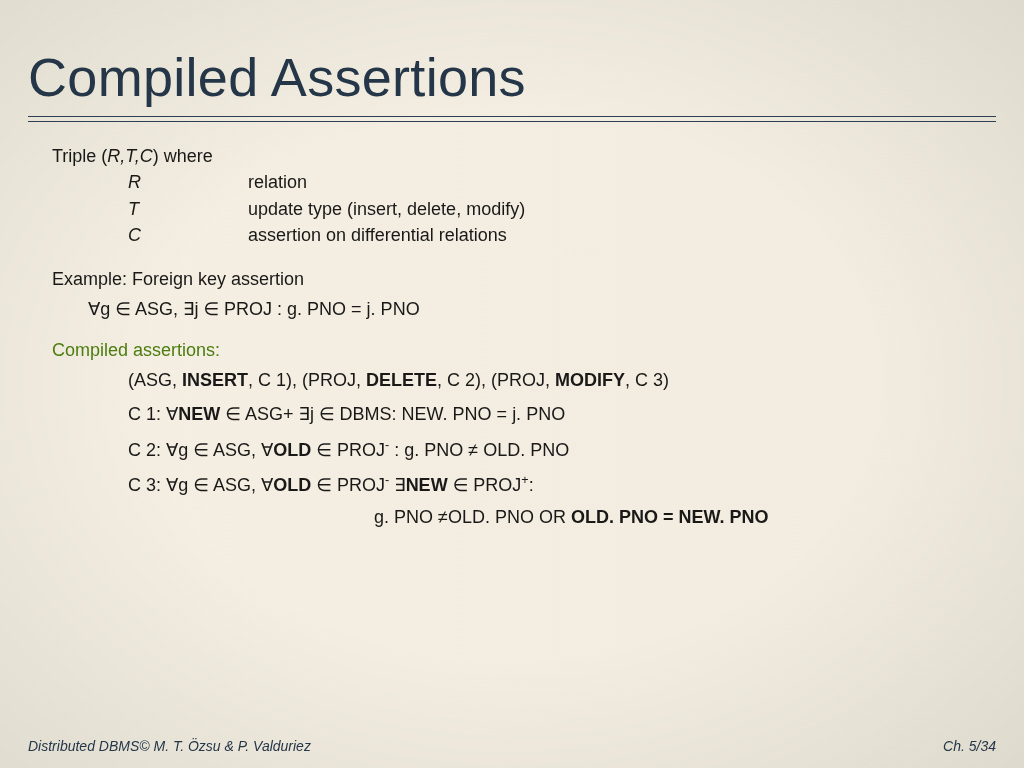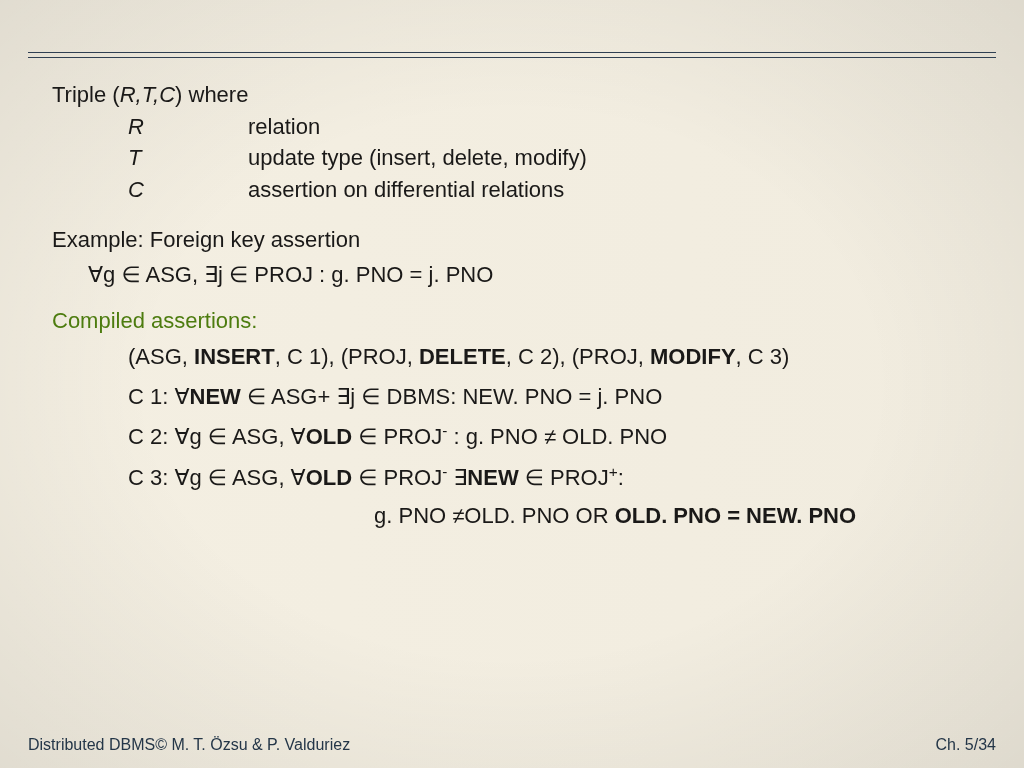--- a/index.html
+++ b/index.html
@@ -34,21 +34,21 @@
   .divider {
     border-top: 1px solid #2f3f52;
     margin: 6px 0 4px 0;
   }
   .divider2 {
     border-top: 1px solid #2f3f52;
     margin: 4px 0 22px 0;
   }
   .content {
     color: #1a1918;
-    font-size: 22px;
+    font-size: 18px;
     line-height: 1.35;
   }
   .triple-header {
     margin-left: 24px;
     margin-bottom: 2px;
   }
   .triple-rows {
     margin-left: 24px;
     display: table;
   }
@@ -89,30 +89,32 @@
   .italic { font-style: italic; }
   .sup { vertical-align: super; font-size: 0.7em; }
 
   .footer {
     position: absolute;
     bottom: 14px;
     left: 28px;
     right: 28px;
     display: flex;
     justify-content: space-between;
-    font-size: 16px;
+    font-size: 14px;
     color: #243648;
+    font-style: italic;
   }
   .footer .fmid { flex: 1; }
 </style>
 </head>
 <body>
 
 <div class="slide">
 
+  <h1 class="title">Compiled Assertions</h1>
   <div class="divider"></div>
   <div class="divider2"></div>
 
   <div class="content">
 
     <div class="triple-header">
       Triple (<span class="italic">R,T,C</span>) where
     </div>
     <div class="triple-rows">
       <div class="triple-row">

